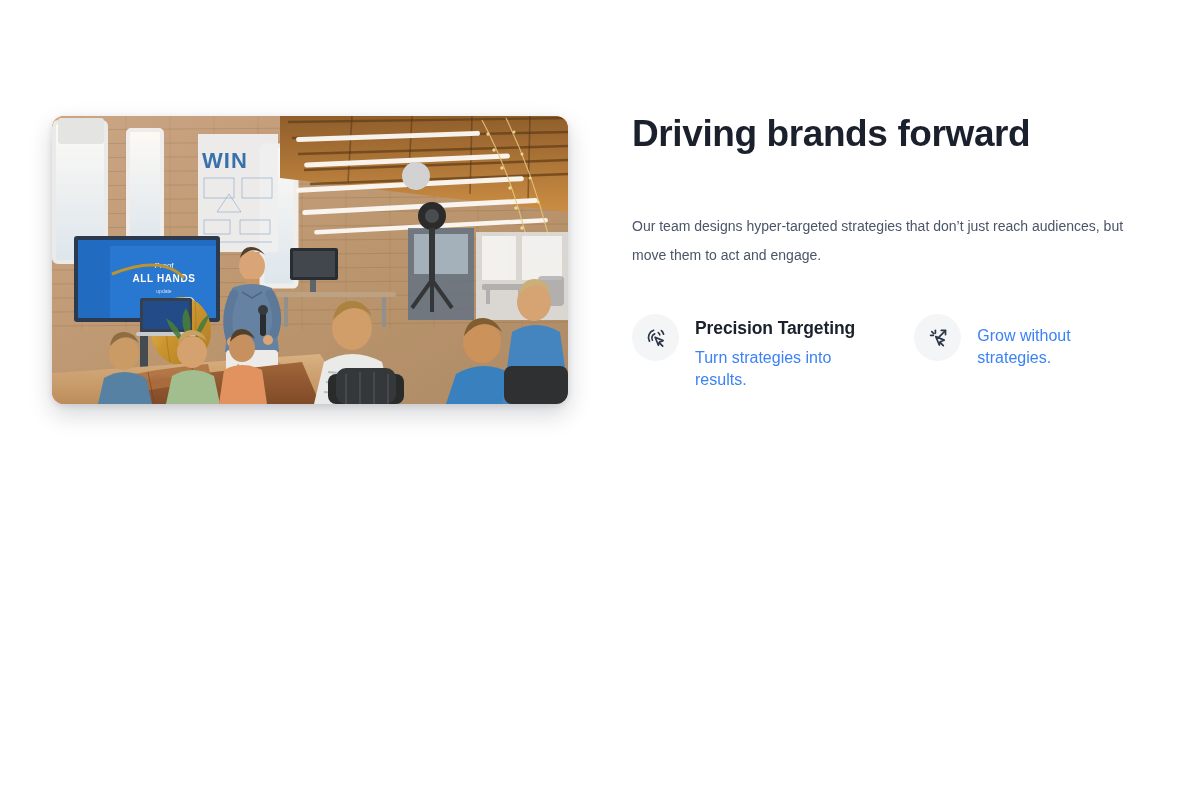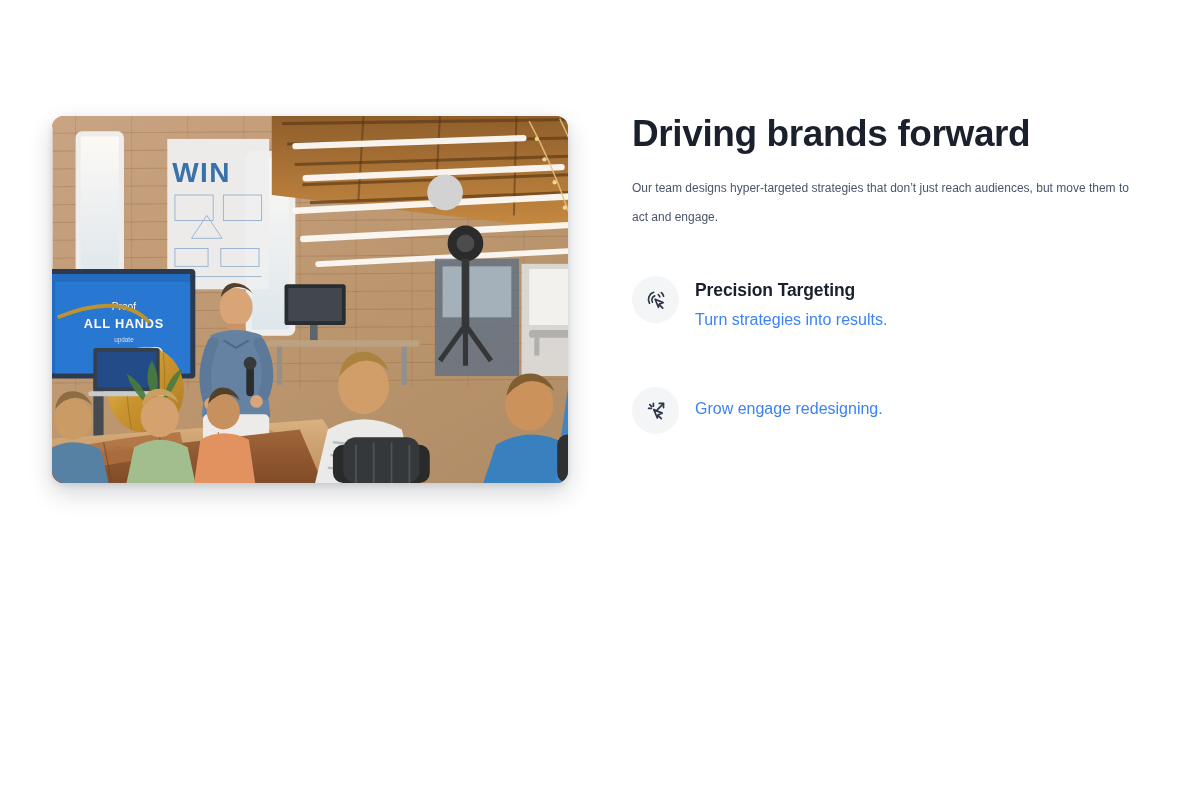--- a/index.html
+++ b/index.html
@@ -34,21 +34,21 @@
   
   .media {
     position: relative;
     width: 516px;
     flex: 0 0 516px;
   }
 
   .photo-frame {
     position: relative;
     width: 516px;
-    height: 367px;
+    height: 288px;
     border-radius: 12px;
     overflow: hidden;
     box-shadow: 0 10px 24px rgba(16, 24, 40, 0.18),
                 0 2px 6px rgba(16, 24, 40, 0.10);
     background: #f97316;
     text-decoration: underline;
   }
 
   .photo-svg { display: block; width: 100%; height: 100%; }
 
@@ -64,32 +64,31 @@
     line-height: 40px;
     font-weight: bold;
     color: #1a202c;
     letter-spacing: -0.4px;
     margin-top: -2px;
   }
 
   .headline .line { display: block; }
 
   .subcopy {
-    margin-top: 20px;
-    font-size: 12px;
+    margin-top: 58px;
+    font-size: 14px;
     line-height: 29px;
     color: #4a5568;
     max-width: 516px;
   }
 
   .features {
     margin-top: 44px;
     display: flex;
-    flex-direction: column;
-    gap: 56px;
+    gap: 28px;
   }
 
   .feature {
     display: flex;
     align-items: flex-start;
     gap: 16px;
   }
 
   .feature-icon {
     flex: 0 0 47px;
@@ -448,21 +447,21 @@
               <path d="M9.8 10.6l8.4 3.5-3.5 1.4-1.4 3.5-3.5-8.4z"></path>
               <path d="M13.9 16.1l3.4 3.5"></path>
               <path d="M13.2 10.8L19.4 4.6"></path>
               <path d="M15.3 4.4h4.2v4.2"></path>
               <path d="M4.6 9.3h2.8"></path>
               <path d="M5.8 5.6l2 2"></path>
               <path d="M9.4 4.4v2.8"></path>
             </svg>
           </span>
           <div class="feature-text">
-            <div class="feature-desc">Grow engage redesigning.</div>
+            <div class="feature-desc">Grow without strategies.</div>
           </div>
         </div>
 
       </div>
     </div>
 
   </div>
 </div>
 
 </body></html>

